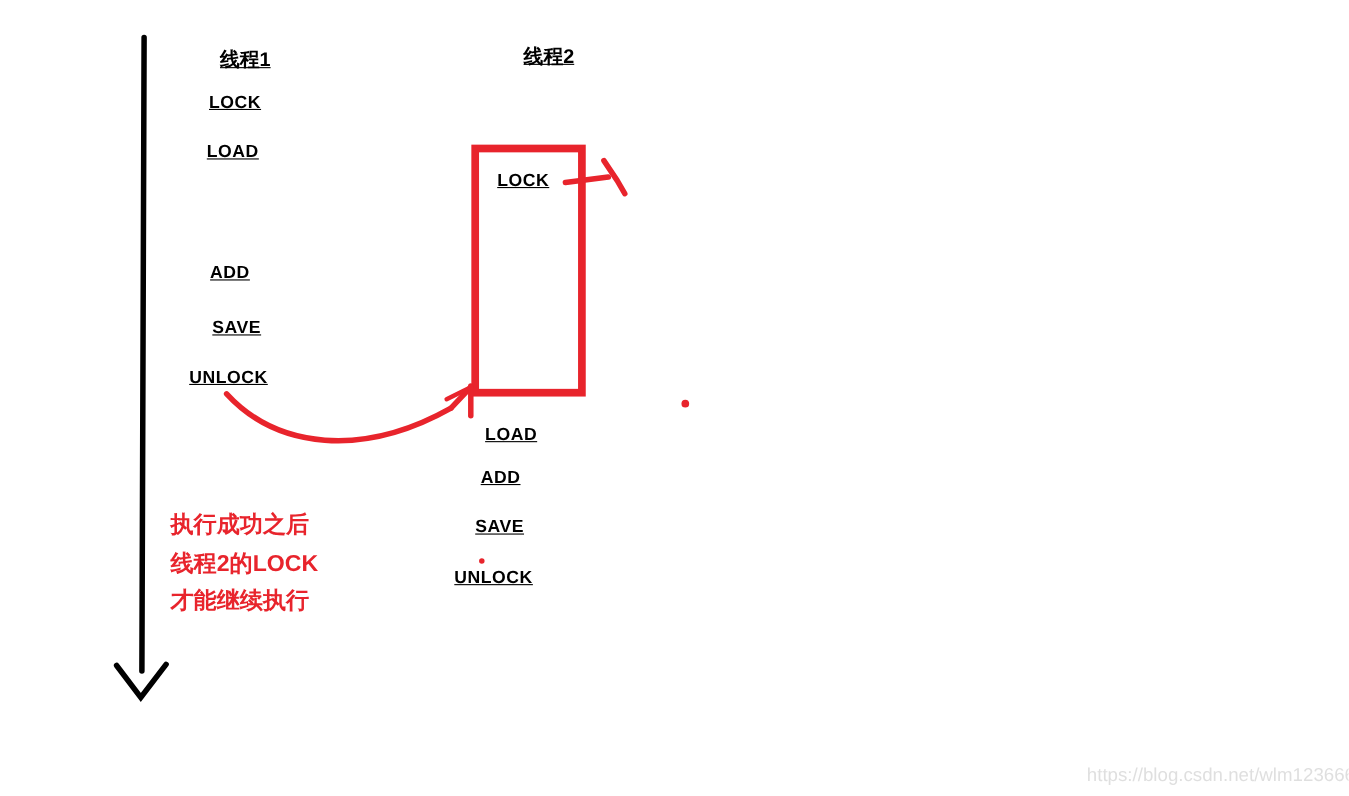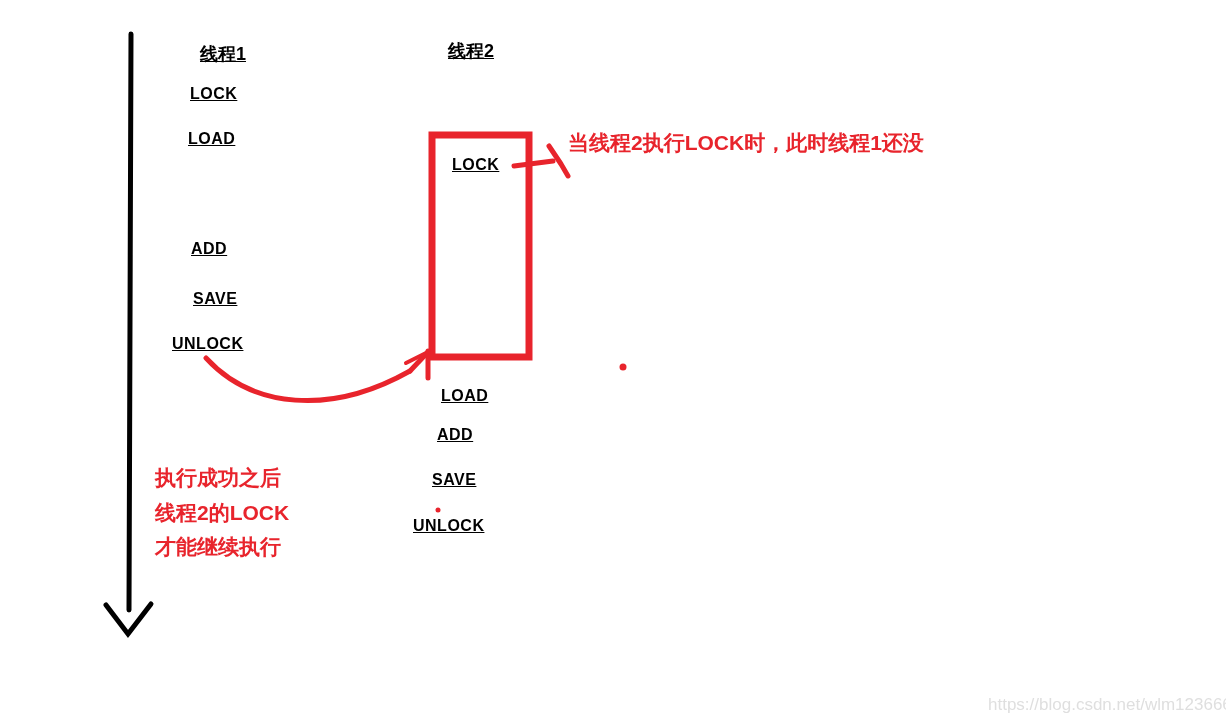--- a/index.html
+++ b/index.html
@@ -30,21 +30,21 @@
     white-space: nowrap; line-height: 1;
   }
   
   .t1-title  { left: 200px; top: 45px; }
   .t1-op0    { left: 190px; top: 86px; }
   .t1-op1    { left: 188px; top: 131px; }
   .t1-op2    { left: 191px; top: 241px; }
   .t1-op3    { left: 193px; top: 291px; }
   .t1-op4    { left: 172px; top: 336px; }
   
-  .t2-title  { left: 448px; top: 42px; }
+  .t2-title  { left: 476px; top: 42px; }
   .t2-op0    { left: 452px; top: 157px; }
   .t2-op1    { left: 441px; top: 388px; }
   .t2-op2    { left: 437px; top: 427px; }
   .t2-op3    { left: 432px; top: 472px; }
   .t2-op4    { left: 413px; top: 518px; }
   
   .cr-line1  { left: 568px; top: 132px; }
   .cr-line2  { left: 568px; top: 170px; }
   
   .cl-line1  { left: 155px; top: 430px; }
@@ -91,21 +91,20 @@
   <div class="lbl op t1-op3">SAVE</div>
   <div class="lbl op t1-op4">UNLOCK</div>
 
   <div class="lbl thread-title t2-title">线程2</div>
   <div class="lbl op t2-op0">LOCK</div>
   <div class="lbl op t2-op1">LOAD</div>
   <div class="lbl op t2-op2">ADD</div>
   <div class="lbl op t2-op3">SAVE</div>
   <div class="lbl op t2-op4">UNLOCK</div>
 
-  <div class="red-note cr-line1">当线程2执行LOCK时，此时线程1还没</div>
 
   <div class="red-note cl-line2">执行成功之后</div>
   <div class="red-note cl-line3">线程2的LOCK</div>
   <div class="red-note cl-line4">才能继续执行</div>
 
   <div class="watermark wm">https://blog.csdn.net/wlm123666</div>
 
 </div>
 
 </body></html>

